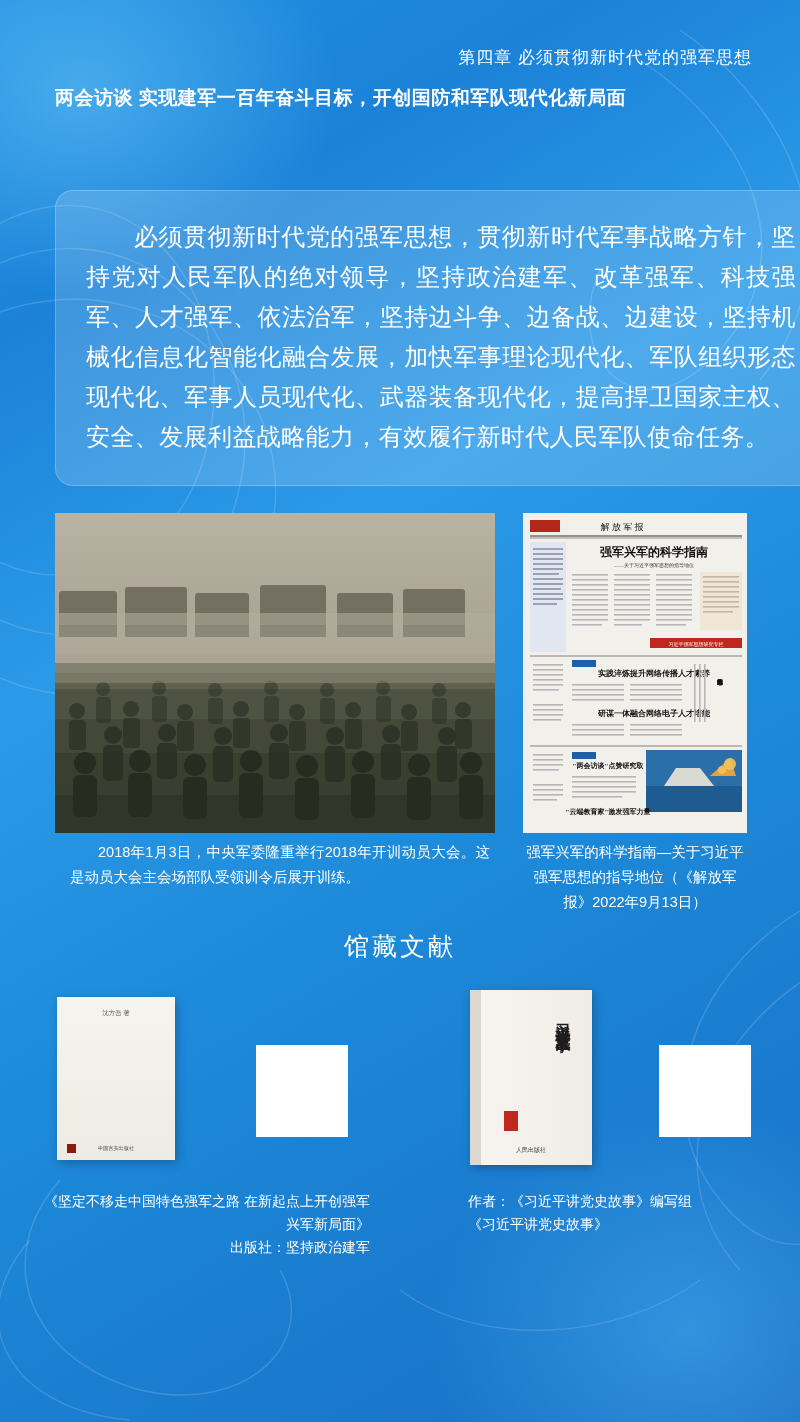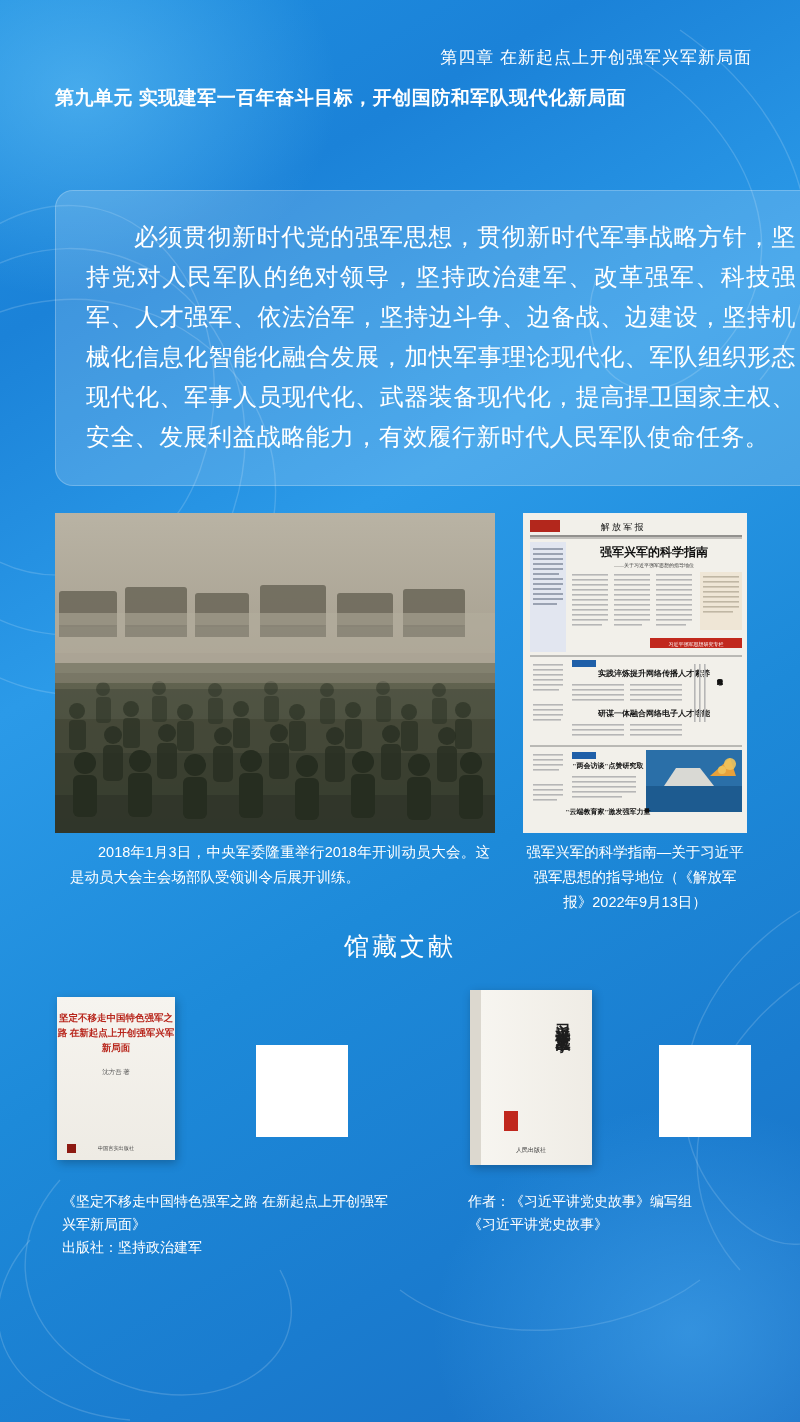--- a/index.html
+++ b/index.html
@@ -207,21 +207,21 @@
   }
   .qr-grid i { background: #000; }
 
   
   .bookcap {
     position: absolute;
     color: #ffffff;
     font-size: 14px;
     line-height: 23px;
   }
-  .bookcap-1 { left: 62px; top: 1190px; width: 330px; }
+  .bookcap-1 { left: 40px; top: 1190px; width: 330px; text-align: right; }
   .bookcap-2 { left: 468px; top: 1190px; width: 330px; }
 </style>
 </head>
 <body>
 
 <div class="bg-swirls">
   <svg width="800" height="1422" viewBox="0 0 800 1422" preserveAspectRatio="none">
     <g fill="none" stroke="rgba(255,255,255,0.16)" stroke-width="1.4">
       <path d="M-40,250 C120,120 260,300 200,470 C150,610 -20,600 -60,500"></path>
       <path d="M-60,300 C110,160 300,330 230,520 C170,680 -30,660 -80,540"></path>
@@ -232,22 +232,22 @@
       <path d="M840,960 C710,1020 650,1170 740,1270"></path>
       <path d="M60,1180 C-10,1260 30,1360 140,1390 C250,1415 320,1340 280,1270"></path>
       <path d="M30,1240 C-40,1320 10,1410 130,1420"></path>
       <path d="M400,1290 C480,1350 620,1340 700,1280"></path>
     </g>
   </svg>
 </div>
 <div class="glow-tl"></div>
 <div class="glow-br"></div>
 
-<div class="chapter-line">第四章  在新起点上开创强军兴军新局面</div>
-<div class="unit-line">第九单元 实现建军一百年奋斗目标，开创国防和军队现代化新局面</div>
+<div class="chapter-line">第四章  必须贯彻新时代党的强军思想</div>
+<div class="unit-line">两会访谈 实现建军一百年奋斗目标，开创国防和军队现代化新局面</div>
 
 <div class="quote-card">
   <div class="quote-text">必须贯彻新时代党的强军思想，贯彻新时代军事战略方针，坚持党对人民军队的绝对领导，坚持政治建军、改革强军、科技强军、人才强军、依法治军，坚持边斗争、边备战、边建设，坚持机械化信息化智能化融合发展，加快军事理论现代化、军队组织形态现代化、军事人员现代化、武器装备现代化，提高捍卫国家主权、安全、发展利益战略能力，有效履行新时代人民军队使命任务。</div>
 </div>
 
 <div class="photo-left">
   <svg width="440" height="320" viewBox="0 0 440 320" preserveAspectRatio="none">
     <defs>
       <linearGradient id="sky" x1="0" y1="0" x2="0" y2="1">
         <stop offset="0%" stop-color="#b9b3a4"></stop>
@@ -531,21 +531,20 @@
     </g>
   </svg>
 </div>
 
 <div class="cap cap-left">2018年1月3日，中央军委隆重举行2018年开训动员大会。这是动员大会主会场部队受领训令后展开训练。</div>
 <div class="cap cap-right">强军兴军的科学指南—关于习近平强军思想的指导地位（《解放军报》2022年9月13日）</div>
 
 <div class="section-title">馆藏文献</div>
 
 <div class="book-cover-1">
-  <div class="bc-title">坚定不移走中国特色强军之路  在新起点上开创强军兴军新局面</div>
   <div class="bc-author">沈方吾  著</div>
   <div class="bc-logo"></div>
   <div class="bc-pub">中国言实出版社</div>
 </div>
 
 <div class="qr qr-1">
   <div class="qr-grid"><i></i><i></i><i></i><i></i><i></i><i></i><i></i><i style="background: rgb(255, 255, 255);"></i><i></i><i></i><i></i><i style="background: rgb(255, 255, 255);"></i><i style="background: rgb(255, 255, 255);"></i><i style="background: rgb(255, 255, 255);"></i><i></i><i></i><i></i><i></i><i></i><i></i><i></i><i></i><i style="background: rgb(255, 255, 255);"></i><i style="background: rgb(255, 255, 255);"></i><i style="background: rgb(255, 255, 255);"></i><i style="background: rgb(255, 255, 255);"></i><i style="background: rgb(255, 255, 255);"></i><i></i><i style="background: rgb(255, 255, 255);"></i><i style="background: rgb(255, 255, 255);"></i><i></i><i></i><i></i><i></i><i style="background: rgb(255, 255, 255);"></i><i></i><i style="background: rgb(255, 255, 255);"></i><i style="background: rgb(255, 255, 255);"></i><i style="background: rgb(255, 255, 255);"></i><i style="background: rgb(255, 255, 255);"></i><i style="background: rgb(255, 255, 255);"></i><i></i><i></i><i style="background: rgb(255, 255, 255);"></i><i></i><i></i><i></i><i style="background: rgb(255, 255, 255);"></i><i></i><i style="background: rgb(255, 255, 255);"></i><i style="background: rgb(255, 255, 255);"></i><i></i><i style="background: rgb(255, 255, 255);"></i><i></i><i></i><i style="background: rgb(255, 255, 255);"></i><i></i><i style="background: rgb(255, 255, 255);"></i><i></i><i></i><i></i><i style="background: rgb(255, 255, 255);"></i><i></i><i></i><i style="background: rgb(255, 255, 255);"></i><i></i><i></i><i></i><i style="background: rgb(255, 255, 255);"></i><i></i><i style="background: rgb(255, 255, 255);"></i><i></i><i></i><i style="background: rgb(255, 255, 255);"></i><i style="background: rgb(255, 255, 255);"></i><i></i><i style="background: rgb(255, 255, 255);"></i><i></i><i style="background: rgb(255, 255, 255);"></i><i></i><i></i><i></i><i style="background: rgb(255, 255, 255);"></i><i></i><i></i><i style="background: rgb(255, 255, 255);"></i><i></i><i></i><i></i><i style="background: rgb(255, 255, 255);"></i><i></i><i style="background: rgb(255, 255, 255);"></i><i style="background: rgb(255, 255, 255);"></i><i style="background: rgb(255, 255, 255);"></i><i style="background: rgb(255, 255, 255);"></i><i style="background: rgb(255, 255, 255);"></i><i></i><i style="background: rgb(255, 255, 255);"></i><i></i><i style="background: rgb(255, 255, 255);"></i><i></i><i></i><i></i><i style="background: rgb(255, 255, 255);"></i><i></i><i></i><i style="background: rgb(255, 255, 255);"></i><i style="background: rgb(255, 255, 255);"></i><i style="background: rgb(255, 255, 255);"></i><i style="background: rgb(255, 255, 255);"></i><i style="background: rgb(255, 255, 255);"></i><i></i><i style="background: rgb(255, 255, 255);"></i><i></i><i></i><i style="background: rgb(255, 255, 255);"></i><i style="background: rgb(255, 255, 255);"></i><i style="background: rgb(255, 255, 255);"></i><i style="background: rgb(255, 255, 255);"></i><i></i><i style="background: rgb(255, 255, 255);"></i><i style="background: rgb(255, 255, 255);"></i><i style="background: rgb(255, 255, 255);"></i><i style="background: rgb(255, 255, 255);"></i><i style="background: rgb(255, 255, 255);"></i><i></i><i></i><i></i><i></i><i></i><i></i><i></i><i></i><i style="background: rgb(255, 255, 255);"></i><i style="background: rgb(255, 255, 255);"></i><i></i><i></i><i></i><i></i><i style="background: rgb(255, 255, 255);"></i><i></i><i></i><i></i><i></i><i></i><i></i><i></i><i style="background: rgb(255, 255, 255);"></i><i style="background: rgb(255, 255, 255);"></i><i style="background: rgb(255, 255, 255);"></i><i style="background: rgb(255, 255, 255);"></i><i style="background: rgb(255, 255, 255);"></i><i style="background: rgb(255, 255, 255);"></i><i style="background: rgb(255, 255, 255);"></i><i style="background: rgb(255, 255, 255);"></i><i></i><i></i><i></i><i></i><i></i><i style="background: rgb(255, 255, 255);"></i><i style="background: rgb(255, 255, 255);"></i><i style="background: rgb(255, 255, 255);"></i><i style="background: rgb(255, 255, 255);"></i><i style="background: rgb(255, 255, 255);"></i><i style="background: rgb(255, 255, 255);"></i><i style="background: rgb(255, 255, 255);"></i><i style="background: rgb(255, 255, 255);"></i><i style="background: rgb(255, 255, 255);"></i><i></i><i></i><i style="background: rgb(255, 255, 255);"></i><i style="background: rgb(255, 255, 255);"></i><i></i><i style="background: rgb(255, 255, 255);"></i><i></i><i></i><i style="background: rgb(255, 255, 255);"></i><i style="background: rgb(255, 255, 255);"></i><i></i><i style="background: rgb(255, 255, 255);"></i><i style="background: rgb(255, 255, 255);"></i><i style="background: rgb(255, 255, 255);"></i><i style="background: rgb(255, 255, 255);"></i><i></i><i></i><i style="background: rgb(255, 255, 255);"></i><i style="background: rgb(255, 255, 255);"></i><i></i><i></i><i></i><i></i><i></i><i></i><i style="background: rgb(255, 255, 255);"></i><i style="background: rgb(255, 255, 255);"></i><i style="background: rgb(255, 255, 255);"></i><i style="background: rgb(255, 255, 255);"></i><i style="background: rgb(255, 255, 255);"></i><i></i><i></i><i style="background: rgb(255, 255, 255);"></i><i style="background: rgb(255, 255, 255);"></i><i></i><i style="background: rgb(255, 255, 255);"></i><i style="background: rgb(255, 255, 255);"></i><i style="background: rgb(255, 255, 255);"></i><i></i><i></i><i></i><i style="background: rgb(255, 255, 255);"></i><i style="background: rgb(255, 255, 255);"></i><i></i><i></i><i></i><i style="background: rgb(255, 255, 255);"></i><i></i><i style="background: rgb(255, 255, 255);"></i><i style="background: rgb(255, 255, 255);"></i><i></i><i></i><i></i><i style="background: rgb(255, 255, 255);"></i><i></i><i></i><i></i><i style="background: rgb(255, 255, 255);"></i><i style="background: rgb(255, 255, 255);"></i><i></i><i></i><i></i><i style="background: rgb(255, 255, 255);"></i><i></i><i></i><i style="background: rgb(255, 255, 255);"></i><i></i><i></i><i></i><i style="background: rgb(255, 255, 255);"></i><i></i><i></i><i></i><i></i><i style="background: rgb(255, 255, 255);"></i><i></i><i style="background: rgb(255, 255, 255);"></i><i></i><i></i><i></i><i style="background: rgb(255, 255, 255);"></i><i style="background: rgb(255, 255, 255);"></i><i style="background: rgb(255, 255, 255);"></i><i style="background: rgb(255, 255, 255);"></i><i style="background: rgb(255, 255, 255);"></i><i style="background: rgb(255, 255, 255);"></i><i></i><i style="background: rgb(255, 255, 255);"></i><i style="background: rgb(255, 255, 255);"></i><i style="background: rgb(255, 255, 255);"></i><i></i><i></i><i style="background: rgb(255, 255, 255);"></i><i style="background: rgb(255, 255, 255);"></i><i style="background: rgb(255, 255, 255);"></i><i></i><i></i><i></i><i></i><i style="background: rgb(255, 255, 255);"></i><i></i><i></i><i style="background: rgb(255, 255, 255);"></i><i></i><i style="background: rgb(255, 255, 255);"></i><i style="background: rgb(255, 255, 255);"></i><i style="background: rgb(255, 255, 255);"></i><i style="background: rgb(255, 255, 255);"></i><i style="background: rgb(255, 255, 255);"></i><i style="background: rgb(255, 255, 255);"></i><i style="background: rgb(255, 255, 255);"></i><i style="background: rgb(255, 255, 255);"></i><i style="background: rgb(255, 255, 255);"></i><i style="background: rgb(255, 255, 255);"></i><i style="background: rgb(255, 255, 255);"></i><i style="background: rgb(255, 255, 255);"></i><i style="background: rgb(255, 255, 255);"></i><i></i><i></i><i></i><i style="background: rgb(255, 255, 255);"></i><i></i><i style="background: rgb(255, 255, 255);"></i><i style="background: rgb(255, 255, 255);"></i><i></i><i></i><i></i><i></i><i></i><i></i><i></i><i></i><i style="background: rgb(255, 255, 255);"></i><i></i><i></i><i></i><i></i><i style="background: rgb(255, 255, 255);"></i><i style="background: rgb(255, 255, 255);"></i><i></i><i></i><i style="background: rgb(255, 255, 255);"></i><i style="background: rgb(255, 255, 255);"></i><i style="background: rgb(255, 255, 255);"></i><i style="background: rgb(255, 255, 255);"></i><i style="background: rgb(255, 255, 255);"></i><i></i><i style="background: rgb(255, 255, 255);"></i><i style="background: rgb(255, 255, 255);"></i><i style="background: rgb(255, 255, 255);"></i><i style="background: rgb(255, 255, 255);"></i><i style="background: rgb(255, 255, 255);"></i><i></i><i style="background: rgb(255, 255, 255);"></i><i style="background: rgb(255, 255, 255);"></i><i></i><i style="background: rgb(255, 255, 255);"></i><i style="background: rgb(255, 255, 255);"></i><i></i><i style="background: rgb(255, 255, 255);"></i><i></i><i></i><i style="background: rgb(255, 255, 255);"></i><i style="background: rgb(255, 255, 255);"></i><i style="background: rgb(255, 255, 255);"></i><i></i><i></i><i></i><i style="background: rgb(255, 255, 255);"></i><i></i><i></i><i></i><i style="background: rgb(255, 255, 255);"></i><i></i><i style="background: rgb(255, 255, 255);"></i><i style="background: rgb(255, 255, 255);"></i><i style="background: rgb(255, 255, 255);"></i><i style="background: rgb(255, 255, 255);"></i><i></i><i></i><i style="background: rgb(255, 255, 255);"></i><i></i><i></i><i style="background: rgb(255, 255, 255);"></i><i style="background: rgb(255, 255, 255);"></i><i></i><i></i><i style="background: rgb(255, 255, 255);"></i><i></i><i style="background: rgb(255, 255, 255);"></i><i></i><i></i><i></i><i style="background: rgb(255, 255, 255);"></i><i></i><i style="background: rgb(255, 255, 255);"></i><i style="background: rgb(255, 255, 255);"></i><i></i><i style="background: rgb(255, 255, 255);"></i><i></i><i style="background: rgb(255, 255, 255);"></i><i></i><i style="background: rgb(255, 255, 255);"></i><i style="background: rgb(255, 255, 255);"></i><i></i><i></i><i></i><i style="background: rgb(255, 255, 255);"></i><i></i><i></i><i style="background: rgb(255, 255, 255);"></i><i></i><i></i><i></i><i style="background: rgb(255, 255, 255);"></i><i></i><i style="background: rgb(255, 255, 255);"></i><i></i><i style="background: rgb(255, 255, 255);"></i><i></i><i style="background: rgb(255, 255, 255);"></i><i style="background: rgb(255, 255, 255);"></i><i style="background: rgb(255, 255, 255);"></i><i style="background: rgb(255, 255, 255);"></i><i style="background: rgb(255, 255, 255);"></i><i></i><i style="background: rgb(255, 255, 255);"></i><i></i><i></i><i></i><i></i><i style="background: rgb(255, 255, 255);"></i><i style="background: rgb(255, 255, 255);"></i><i style="background: rgb(255, 255, 255);"></i><i style="background: rgb(255, 255, 255);"></i><i style="background: rgb(255, 255, 255);"></i><i></i><i style="background: rgb(255, 255, 255);"></i><i></i><i style="background: rgb(255, 255, 255);"></i><i style="background: rgb(255, 255, 255);"></i><i style="background: rgb(255, 255, 255);"></i><i style="background: rgb(255, 255, 255);"></i><i style="background: rgb(255, 255, 255);"></i><i style="background: rgb(255, 255, 255);"></i><i style="background: rgb(255, 255, 255);"></i><i style="background: rgb(255, 255, 255);"></i><i style="background: rgb(255, 255, 255);"></i><i style="background: rgb(255, 255, 255);"></i><i style="background: rgb(255, 255, 255);"></i><i style="background: rgb(255, 255, 255);"></i><i></i><i></i><i></i><i></i><i></i><i></i><i></i><i style="background: rgb(255, 255, 255);"></i><i></i><i></i><i style="background: rgb(255, 255, 255);"></i><i></i><i style="background: rgb(255, 255, 255);"></i><i style="background: rgb(255, 255, 255);"></i><i style="background: rgb(255, 255, 255);"></i><i></i><i></i><i style="background: rgb(255, 255, 255);"></i><i></i><i style="background: rgb(255, 255, 255);"></i><i></i></div>
 </div>
 
 <div class="book-cover-2">

